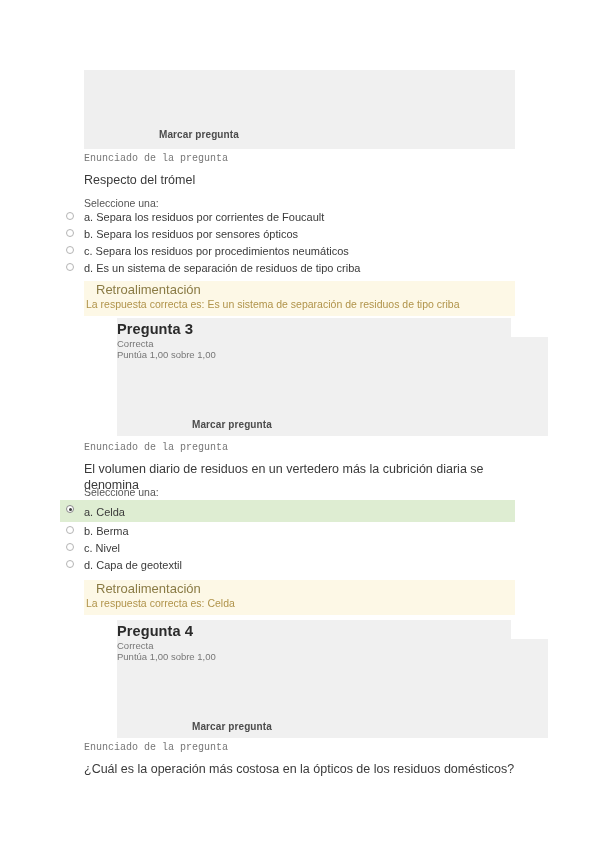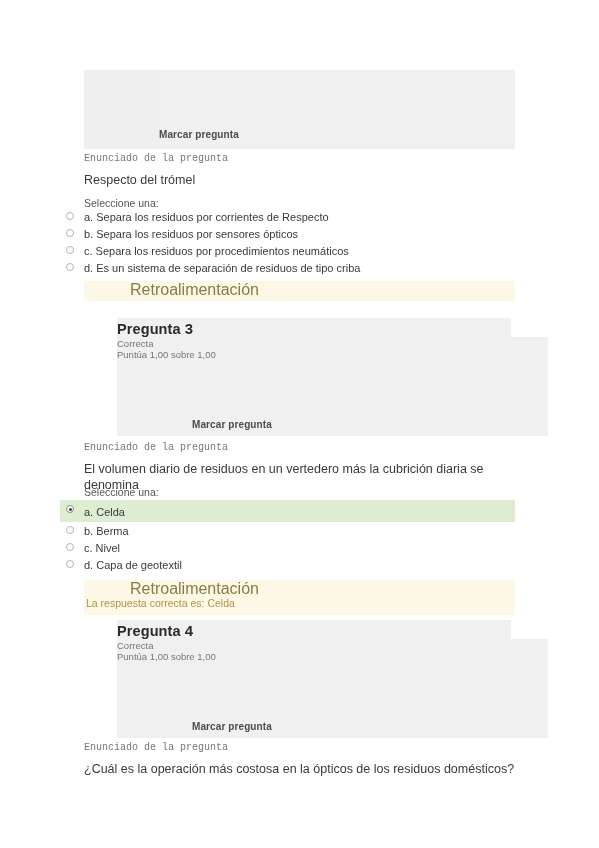--- a/index.html
+++ b/index.html
@@ -177,25 +177,24 @@
   }
 
   
   .feedback {
     margin-left: 84px;
     width: 431px;
     background: #fdf8e6;
     padding: 2px 0 4px 0;
   }
   .feedback-title {
-    font-size: 16px;
+    font-size: 13px;
     color: #8a7b45;
     line-height: 14px;
-    padding-left: 2px;
-    margin-left: 44px;
+    padding-left: 12px;
   }
   .feedback-text {
     font-size: 10.5px;
     color: #b0934a;
     line-height: 15px;
     padding-left: 2px;
   }
 </style>
 </head>
 <body>
@@ -207,38 +206,39 @@
     <div class="qflag">Marcar pregunta</div>
   </div>
 
   <div class="qlabel" style="position:absolute; left:0; top:152px;">Enunciado de la pregunta</div>
   <div class="qtext" style="position:absolute; left:0; top:172px;">Respecto del trómel</div>
   <div class="qselect" style="position:absolute; left:0; top:197px;">Seleccione una:</div>
 
   <div class="answers" style="position:absolute; left:0; top:208px;">
     <div class="answer">
       <span class="radio"></span>
-      <span class="answer-text">a. Separa los residuos por corrientes de Respecto</span>
+      <span class="answer-text">a. Separa los residuos por corrientes de Foucault</span>
     </div>
     <div class="answer">
       <span class="radio"></span>
       <span class="answer-text">b. Separa los residuos por sensores ópticos</span>
     </div>
     <div class="answer">
       <span class="radio"></span>
       <span class="answer-text">c. Separa los residuos por procedimientos neumáticos</span>
     </div>
     <div class="answer">
       <span class="radio"></span>
       <span class="answer-text">d. Es un sistema de separación de residuos de tipo criba</span>
     </div>
   </div>
 
   <div class="feedback" style="position:absolute; left:0; top:281px;">
     <div class="feedback-title">Retroalimentación</div>
+    <div class="feedback-text">La respuesta correcta es: Es un sistema de separación de residuos de tipo criba</div>
   </div>
 
   <div class="qblock" style="top:318px;">
     <div class="qheader">
       <div class="qheader-notch"></div>
       <div class="qheader-inner">
         <div class="qtitle">
           <span>Pregunta</span>
           <span class="qnum">3</span>
         </div>

